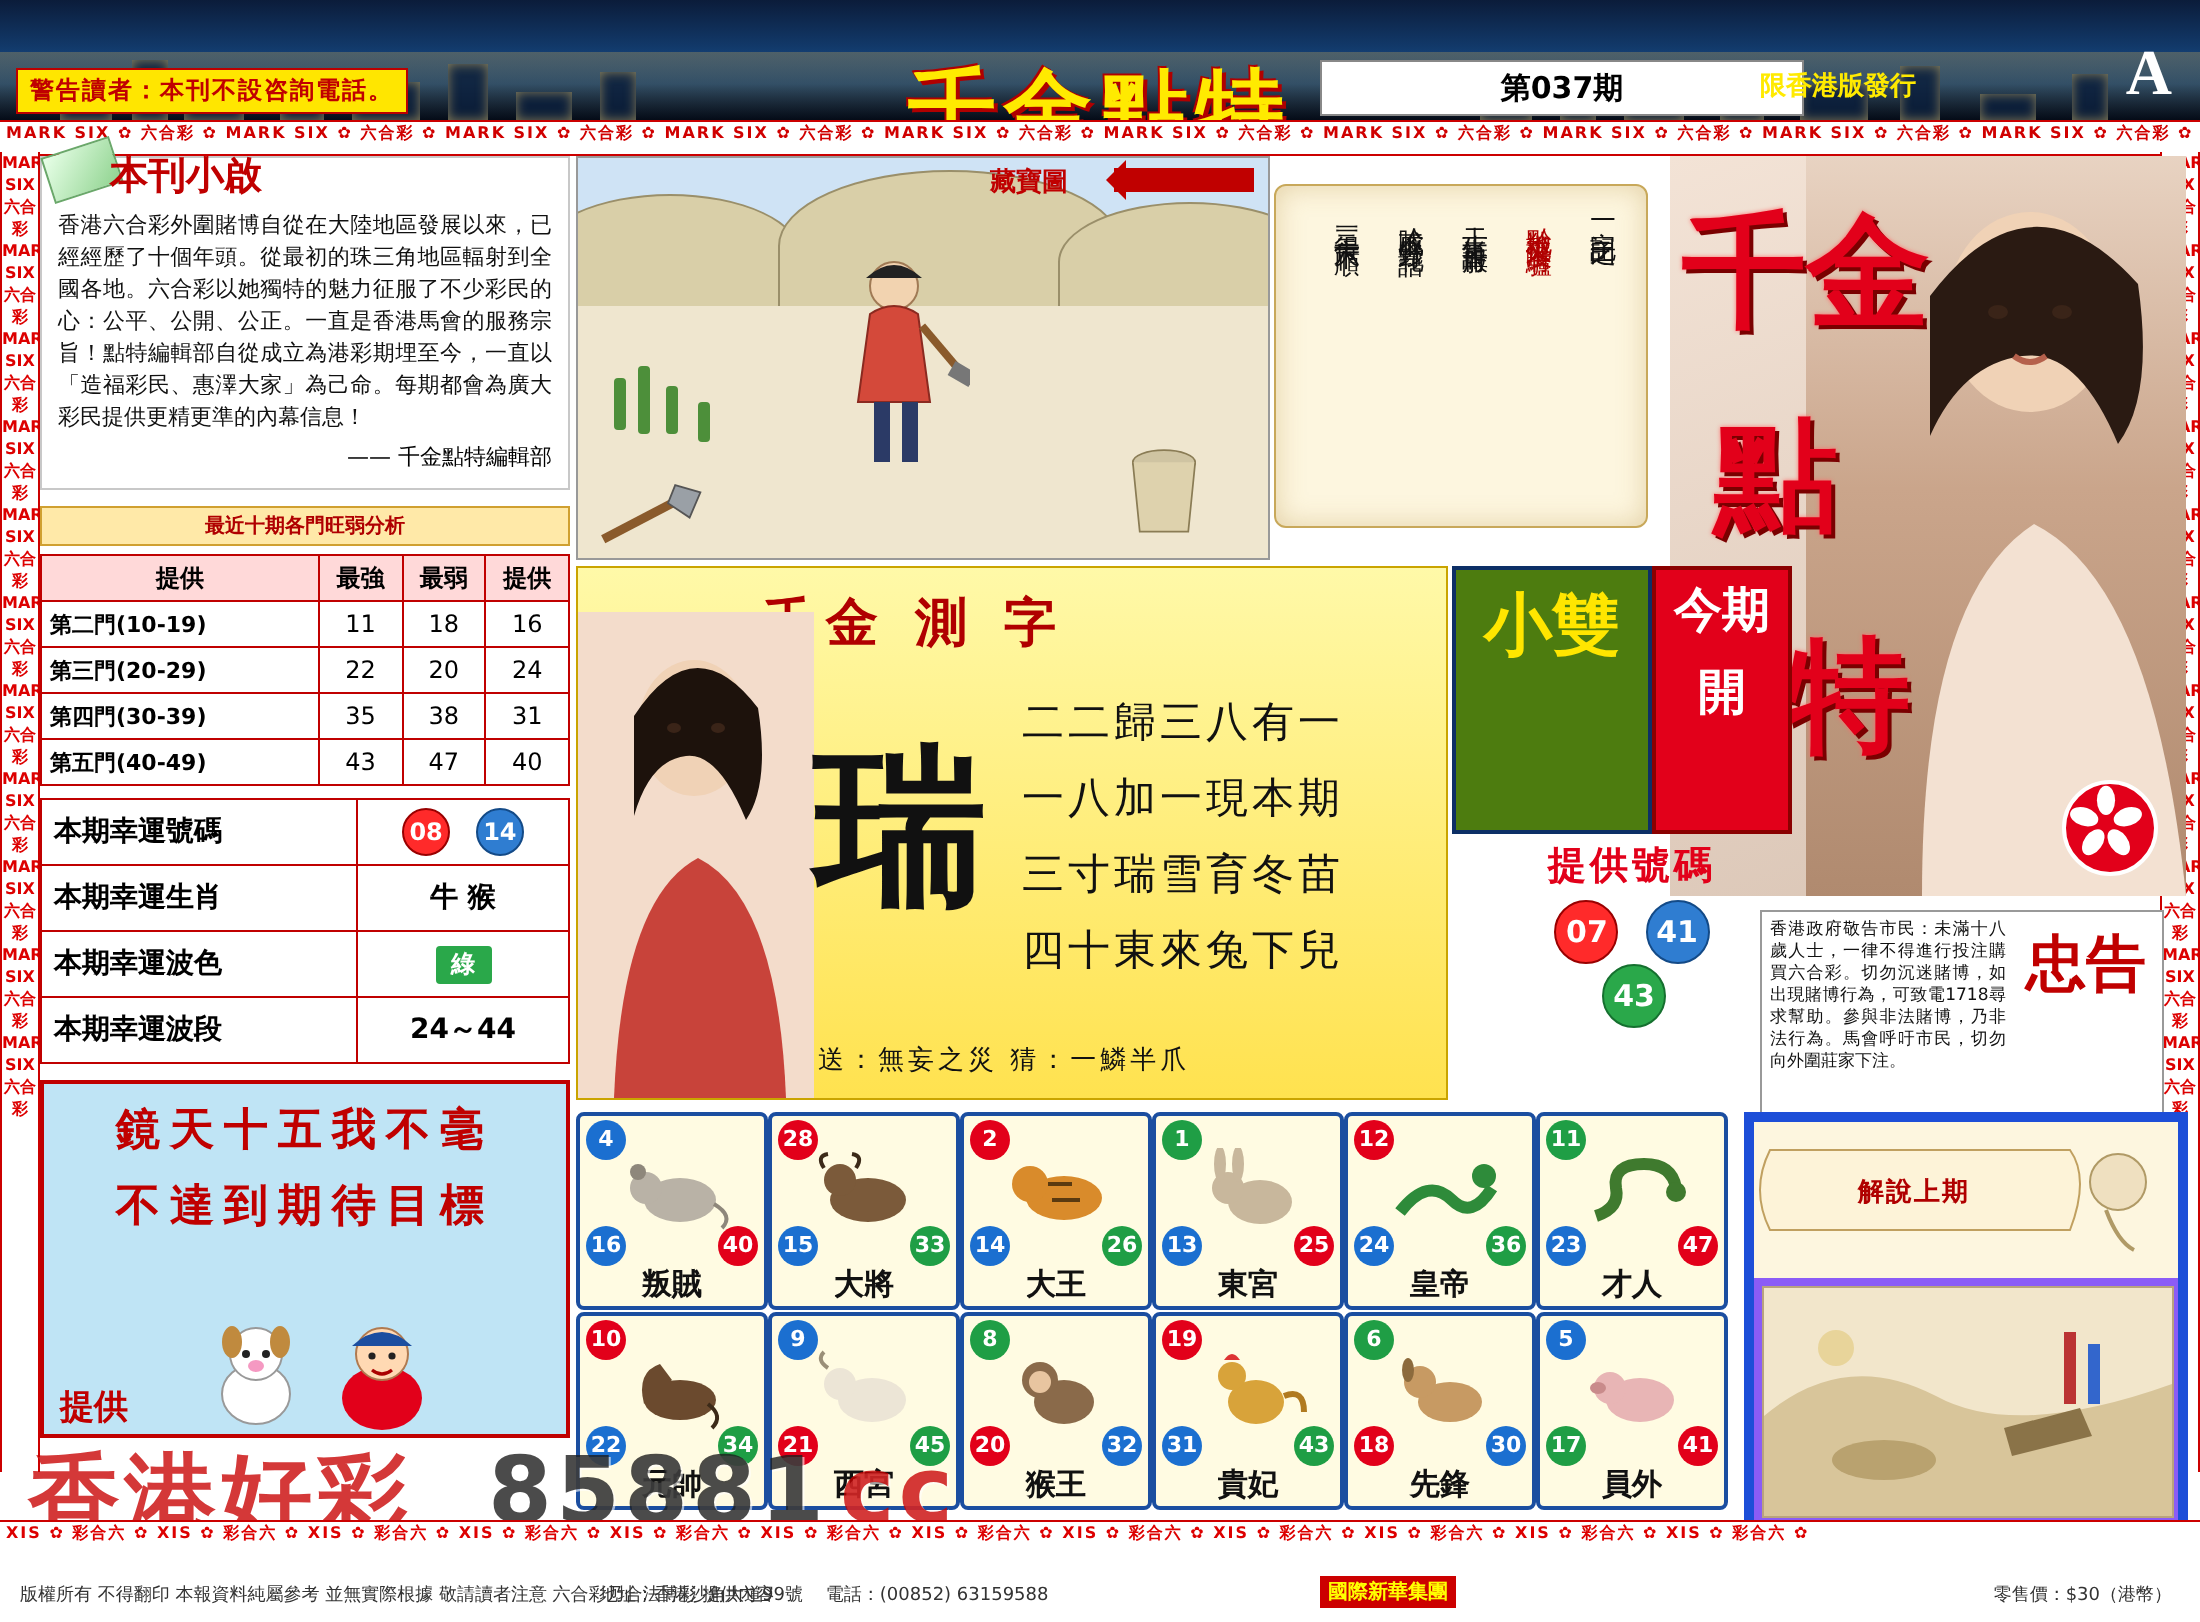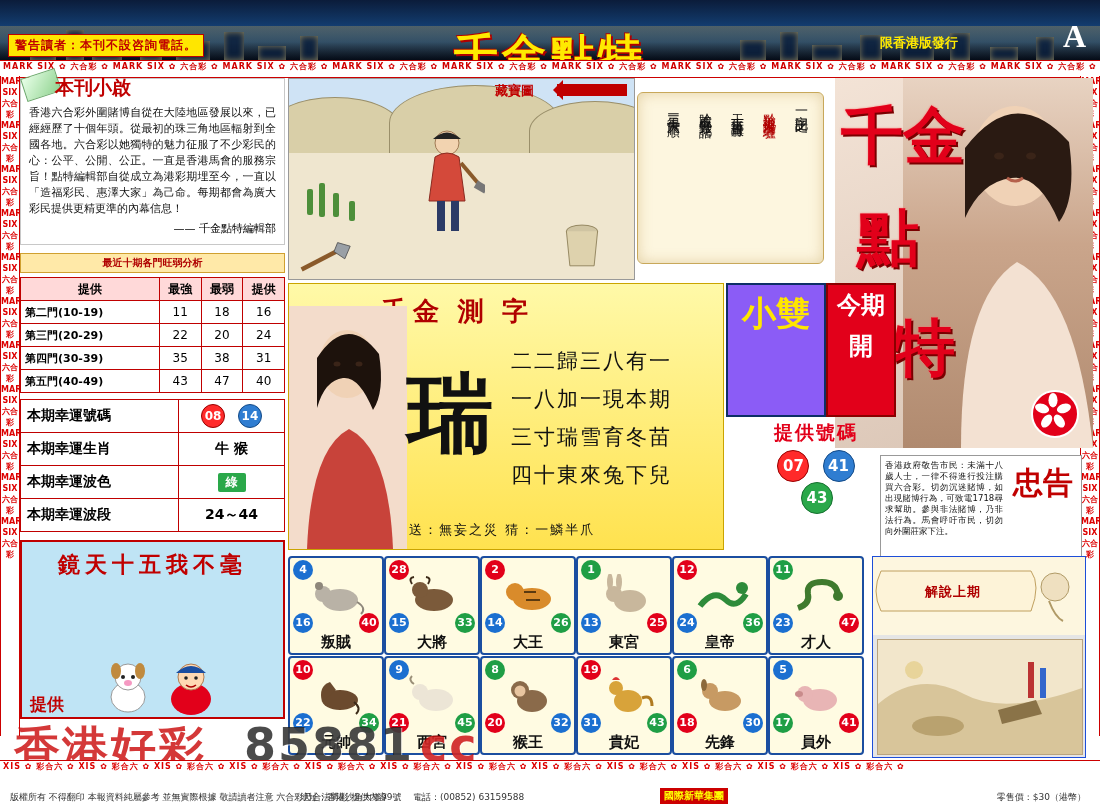--- a/index.html
+++ b/index.html
@@ -129,21 +129,21 @@
     letter-spacing:6px;font-family:"Liberation Serif",serif;}
   .mid-girl{position:absolute;left:0;top:22px;width:118px;height:243px;
     background:linear-gradient(180deg,#f0d8c5,#c8543f);}
   .bigrui{position:absolute;left:118px;top:72px;font-size:86px;font-weight:bold;color:#111;
     font-family:"Liberation Serif",serif;}
   .mid-lines{position:absolute;left:222px;top:58px;font-size:21px;line-height:38px;color:#111;
     font-family:"Liberation Serif",serif;letter-spacing:2px;}
   .mid-foot{position:absolute;left:120px;bottom:10px;font-size:13px;color:#111;letter-spacing:2px;}
 
   
-  .smbox{position:absolute;left:726px;top:283px;width:96px;height:130px;background:#8b5cf6;
+  .smbox{position:absolute;left:726px;top:283px;width:96px;height:130px;background:#4d7c0f;
     border:2px solid #0d2f66;}
   .smbox div{color:#ffe600;font-size:34px;font-weight:bold;text-align:center;line-height:58px;
     font-family:"Liberation Serif",serif;}
   .jqbox{position:absolute;left:826px;top:283px;width:66px;height:130px;background:#e2001a;
     border:2px solid #8a0000;}
   .jqbox div{color:#fff;font-size:24px;font-weight:bold;text-align:center;line-height:41px;}
   .provide{position:absolute;left:726px;top:420px;width:180px;text-align:center;
     color:#e2001a;font-size:19px;font-weight:bold;letter-spacing:2px;}
   .pballs{position:absolute;left:726px;top:450px;width:180px;text-align:center;}
   .pballs .ball{width:30px;height:30px;line-height:30px;font-size:15px;}
@@ -165,21 +165,21 @@
   .card .n3{position:absolute;right:3px;bottom:20px;width:20px;height:20px;border-radius:50%;
     line-height:20px;text-align:center;font-size:11px;font-weight:bold;color:#fff;}
   .card .nm{position:absolute;left:0;bottom:1px;width:100%;text-align:center;
     font-size:15px;font-weight:bold;color:#111;font-family:"Liberation Serif",serif;}
   .card .animal{position:absolute;left:20px;top:16px;width:56px;height:42px;}
   .c-red{background:#e2001a;}
   .c-blue{background:#1b6fd0;}
   .c-green{background:#1f9e45;}
 
   
-  .rbox{position:absolute;left:872px;top:556px;width:212px;height:200px;background:#e5e5e5;border:1px solid #1d4ed8;}
+  .rbox{position:absolute;left:872px;top:556px;width:212px;height:200px;background:#8b5cf6;border:5px solid #1d4ed8;}
   .rb-top{position:absolute;left:0;top:0;width:212px;height:78px;background:#fdf6df;overflow:hidden;}
   .rb-bot{position:absolute;left:4px;top:82px;width:204px;height:114px;background:#efe2c8;border:1px solid #b9a37e;overflow:hidden;}
   .rb-label{position:absolute;left:52px;top:26px;font-size:13px;font-weight:bold;color:#b00000;letter-spacing:1px;}
 </style>
 </head>
 <body>
 
 <div class="page">
 
   <div class="topbar">
@@ -196,20 +196,21 @@
       <div class="sky-b" style="left:780px;width:18px;height:28px"></div>
       <div class="sky-b" style="left:812px;width:30px;height:15px"></div>
       <div class="sky-b" style="left:860px;width:22px;height:25px"></div>
       <div class="sky-b" style="left:900px;width:34px;height:18px"></div>
       <div class="sky-b" style="left:950px;width:20px;height:27px"></div>
       <div class="sky-b" style="left:990px;width:28px;height:13px"></div>
       <div class="sky-b" style="left:1036px;width:18px;height:23px"></div>
     </div>
     <div class="warn">警告讀者：本刊不設咨詢電話。</div>
     <div class="maintitle">千金點特</div>
+    <div class="issue">第037期</div>
     <div class="hkver">限香港版發行</div>
     <div class="bigA">A</div>
   </div>
 
   <div class="markstrip">
     <span>MARK SIX ✿ 六合彩 ✿ MARK SIX ✿ 六合彩 ✿ MARK SIX ✿ 六合彩 ✿ MARK SIX ✿ 六合彩 ✿ MARK SIX ✿ 六合彩 ✿ MARK SIX ✿ 六合彩 ✿ MARK SIX ✿ 六合彩 ✿ MARK SIX ✿ 六合彩 ✿ MARK SIX ✿ 六合彩 ✿ MARK SIX ✿ 六合彩 ✿ MARK SIX ✿ 六合彩 ✿ MARK SIX ✿ 六合彩 ✿ MARK SIX ✿ 六合彩 ✿</span>
   </div>
 
   <div class="rail left">
     <span>MARK SIX 六合彩 MARK SIX 六合彩 MARK SIX 六合彩 MARK SIX 六合彩 MARK SIX 六合彩 MARK SIX 六合彩 MARK SIX 六合彩 MARK SIX 六合彩 MARK SIX 六合彩 MARK SIX 六合彩 MARK SIX 六合彩</span>
@@ -284,20 +285,21 @@
       </tr>
       <tr>
         <td class="k">本期幸運波段</td>
         <td class="v">24～44</td>
       </tr>
     </tbody>
       </table>
 
     <div class="poembox">
       <div class="poem-l">鏡天十五我不毫</div>
+      <div class="poem-l">不達到期待目標</div>
       <div class="poem-tag">提供</div>
       <svg class="dog" viewBox="0 0 56 58">
         <ellipse cx="28" cy="40" rx="17" ry="15" fill="#fff" stroke="#999"></ellipse>
         <circle cx="28" cy="20" r="13" fill="#fff" stroke="#999"></circle>
         <ellipse cx="16" cy="14" rx="5" ry="8" fill="#c08a3e"></ellipse>
         <ellipse cx="40" cy="14" rx="5" ry="8" fill="#c08a3e"></ellipse>
         <circle cx="23" cy="20" r="2" fill="#222"></circle>
           <circle cx="33" cy="20" r="2" fill="#222"></circle>
         <ellipse cx="28" cy="26" rx="4" ry="3" fill="#e59" opacity=".6"></ellipse>
       </svg>

